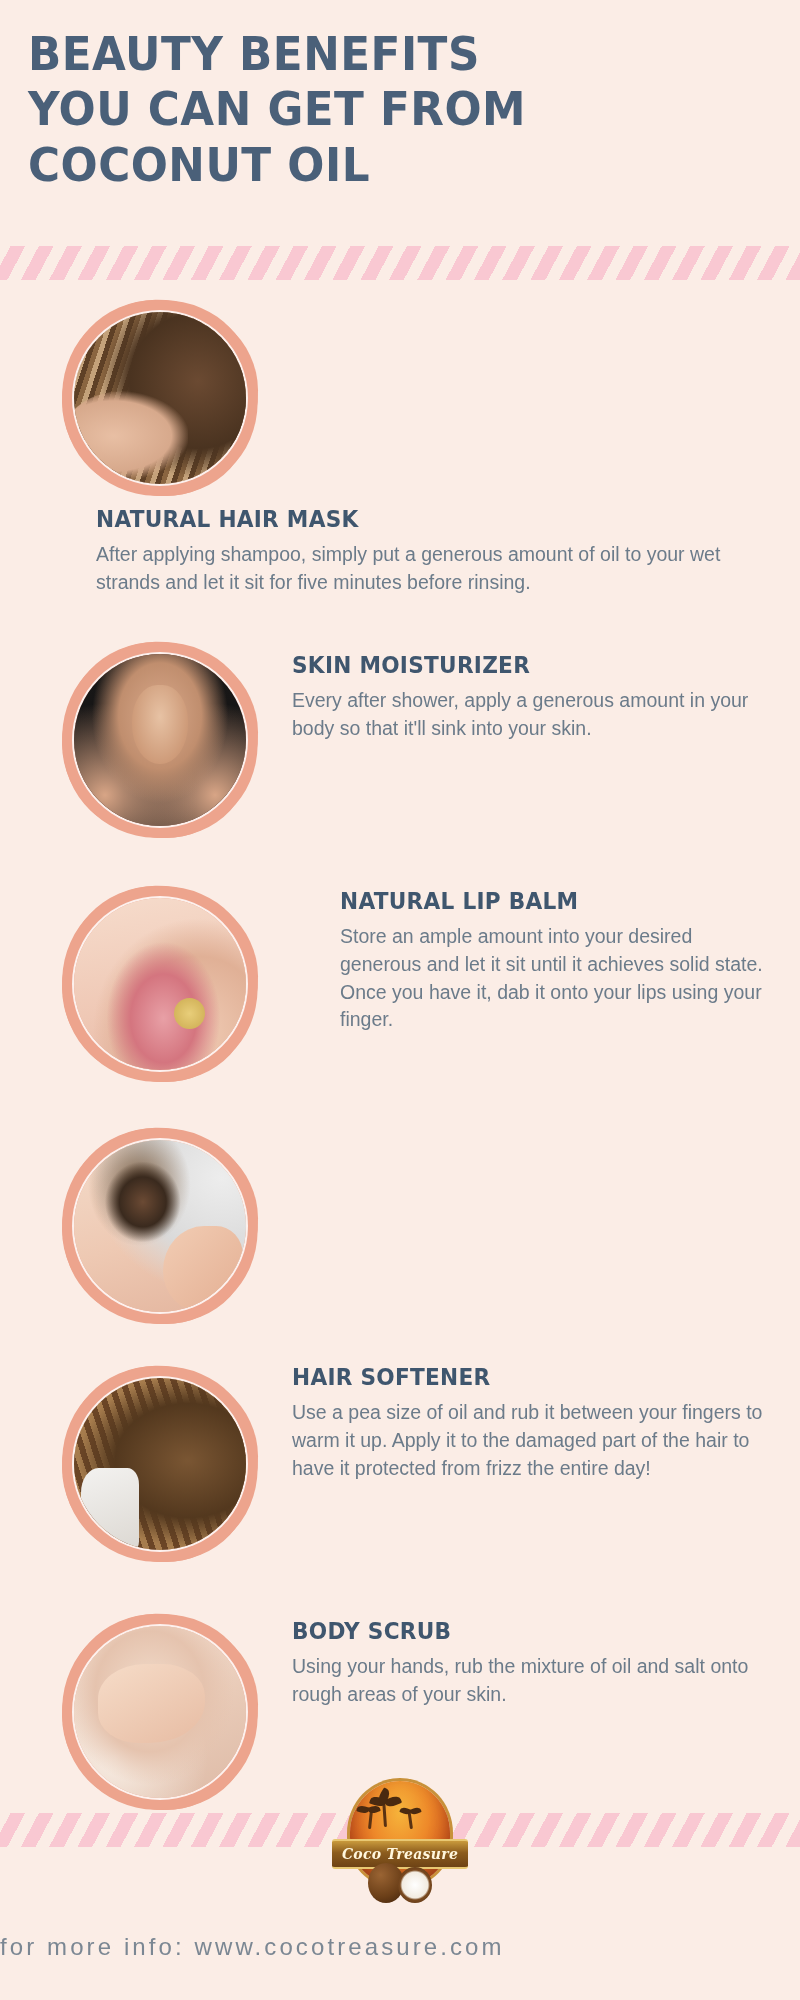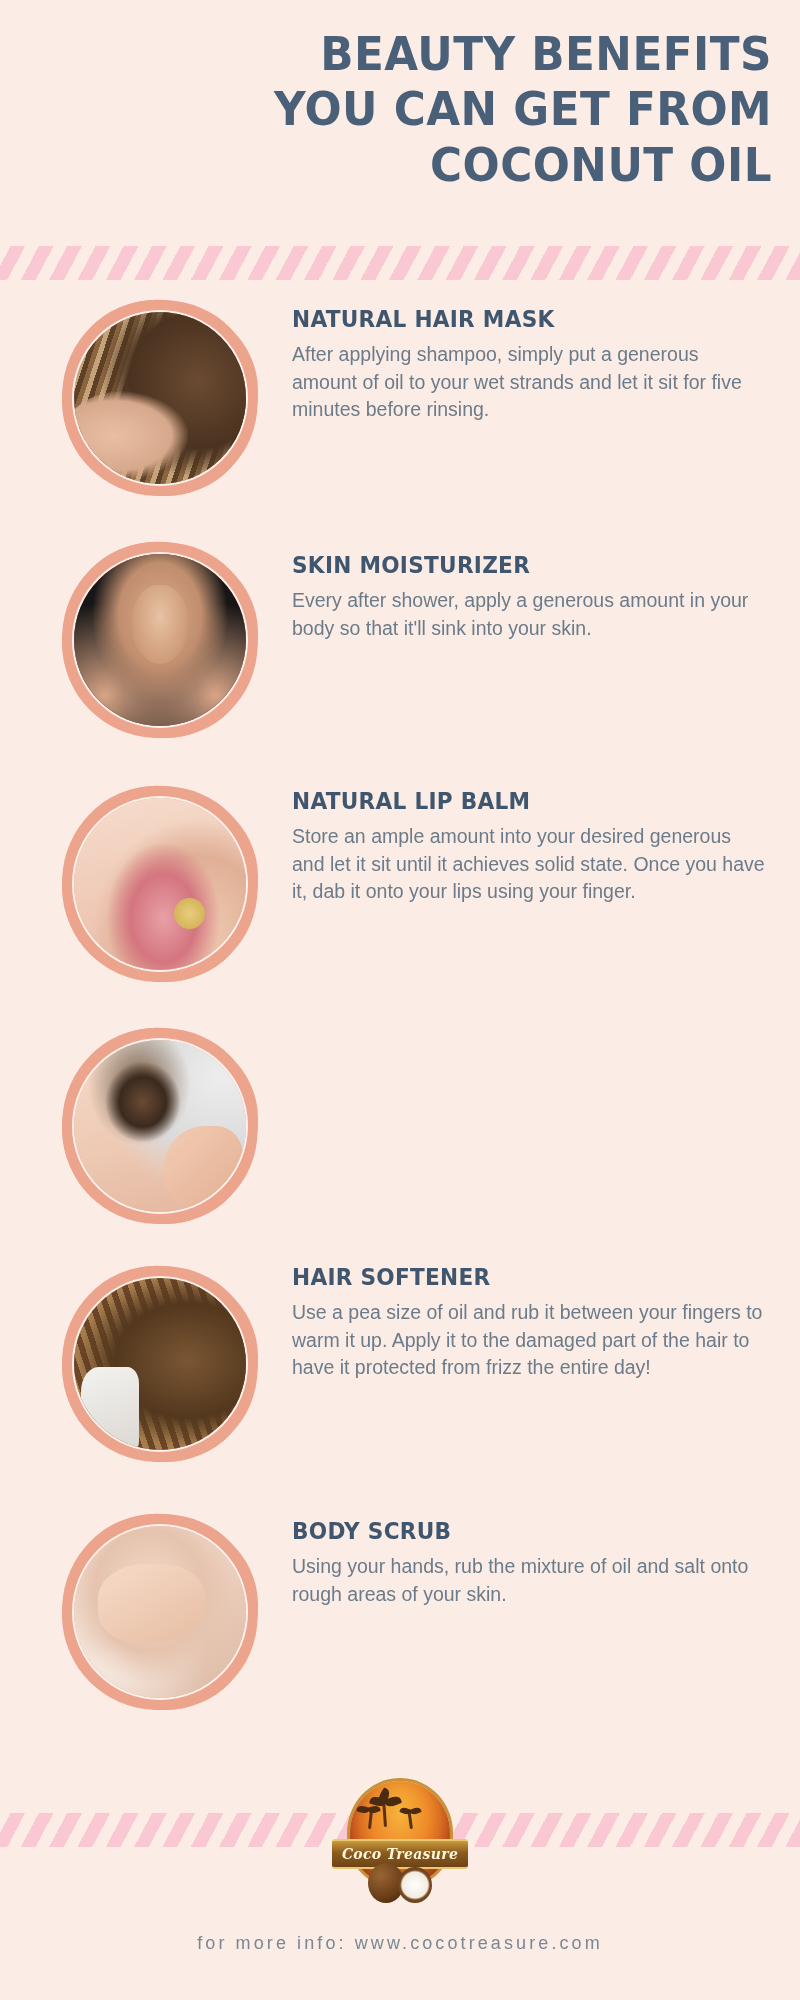--- a/index.html
+++ b/index.html
@@ -15,21 +15,21 @@
     position: relative;
     width: 800px;
     height: 2000px;
     background: #FBEDE6;
     overflow: hidden;
   }
 
   
   .title-block {
     padding-top: 26px;
-    text-align: right;
+    text-align: left;
   }
   .title-line {
     font-family: "DejaVu Sans", sans-serif;
     font-weight: 700;
     font-size: 47px;
     line-height: 1.18;
     letter-spacing: 0.5px;
     color: #4A6079;
     text-transform: uppercase;
     transform: scaleX(0.93);
@@ -196,41 +196,40 @@
     margin-bottom: 9px;
   }
   .sec-body {
     font-family: "Liberation Sans", sans-serif;
     font-size: 19.5px;
     line-height: 1.42;
     color: #6B7B8A;
   }
 
   
-  .s1 { margin-top: 0px; }
+  .s1 { margin-top: 0px; flex-direction: column; }
   .s2 { margin-top: 42px; }
-  .s3 { margin-top: 44px; }
+  .s3 { margin-top: 44px; gap: 48px; }
   .s4 { margin-top: 42px; }
   .s5 { margin-top: 38px; }
   .s6 { margin-top: 48px; }
 
   .s1 .text-col { padding-top: 10px; }
   .s2 .text-col { padding-top: 14px; }
   .s3 .text-col { padding-top: 6px; }
   .s4 .text-col { padding-top: 10px; }
   .s5 .text-col { padding-top: 2px; }
   .s6 .text-col { padding-top: 8px; }
 
   
   .footer {
     position: absolute;
     left: 0;
     top: 1775px;
     width: 800px;
-    text-align: center;
   }
   .logo {
     position: relative;
     width: 136px;
     height: 136px;
     margin: 0 auto;
     z-index: 3;
   }
   .logo-sun {
     position: absolute;
@@ -289,21 +288,21 @@
   .coco-half {
     position: absolute;
     right: 0; top: 6px;
     width: 34px; height: 36px;
     border-radius: 50%;
     background: radial-gradient(circle at 50% 50%, #FFFFFF 0%, #F2EBE0 52%, #7A4A20 60%, #4A2A0E 100%);
   }
   .footer-note {
     margin-top: 22px;
     font-family: "Liberation Sans", sans-serif;
-    font-size: 18px;
+    font-size: 24px;
     letter-spacing: 3.1px;
     color: #7B8793;
   }
 </style>
 </head>
 <body>
 
 <div class="infographic">
 
   <div class="title-block">

